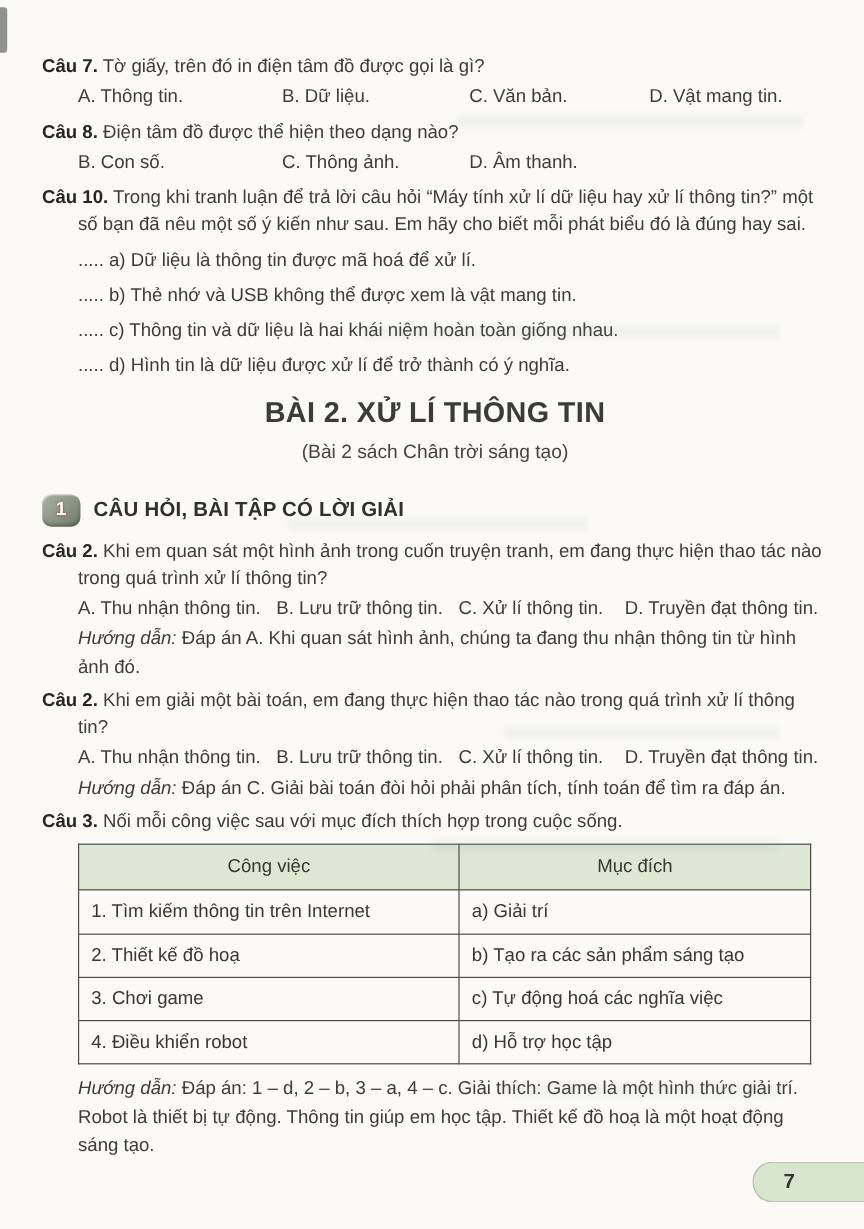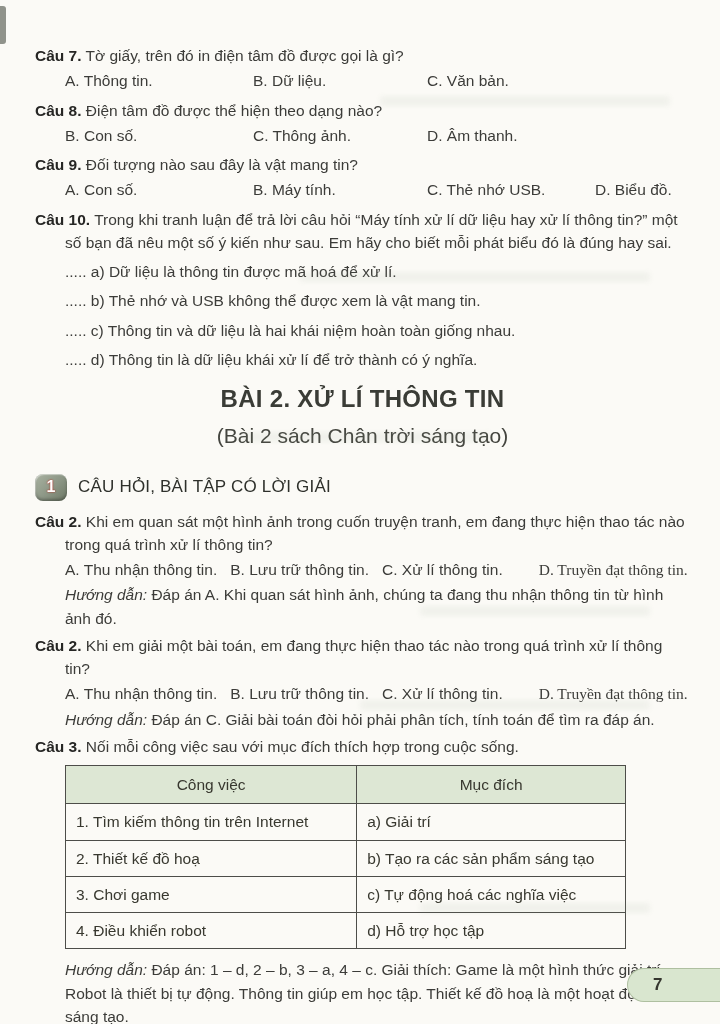--- a/index.html
+++ b/index.html
@@ -16,45 +16,44 @@
     font-size:15.5px;
     line-height:1.5;
     color:#3c3c39;
   }
   .qlabel { font-weight:bold; color:#262624;margin-top:24px; }
   .hang { padding-left:30px; text-indent:-30px; margin:2px 0; }
   .mc-opts {
     display:grid;
     grid-template-columns:170px 156px 150px 1fr;
     margin:1px 0 6px 30px;
-    gap:18px;
   }
   .ditem { margin:6px 0 0 30px; }
   .lesson-head { text-align:center; margin-top:10px; }
   .lesson-title { font-size:24px; font-weight:bold; color:#3a3c36; letter-spacing:.3px; margin:0; }
-  .lesson-subtitle { margin:3px 0 0; font-size:21px; color:#44453f; }
+  .lesson-subtitle { margin:3px 0 0; font-size:16px; color:#44453f; }
   .section-head { display:flex; align-items:center; gap:11px; margin:22px 0 9px; }
   .badge {
     width:32px; height:27px; flex:0 0 auto;
     border-radius:8px;
     background:linear-gradient(135deg,#aab3a2 0%,#8b9584 55%,#6d7865 100%);
     box-shadow:inset 0 -2px 3px rgba(0,0,0,.28), inset 1px 1px 1px rgba(255,255,255,.5);
     display:flex; align-items:center; justify-content:center;
     color:#ffffff; font-weight:bold; font-size:16px;
     text-shadow:0 0 2px #b23a2e, 0 0 1px #b23a2e;
   }
-  .section-title { font-weight:normal; font-size:17px; color:#2e302b; letter-spacing:.2px; }
+  .section-title { font-weight:bold; font-size:17px; color:#2e302b; letter-spacing:.2px; }
   .inline-opts { display:flex; gap:13px; margin:1px 0 2px 30px; white-space:nowrap; }
-  .inline-opts span:last-child { margin-left:23px;font-family:Liberation Serif, serif; }
+  .inline-opts span:last-child { margin-left:5px; }
   .guide { margin:2px 0 4px 30px; }
   .guide-label { font-style:italic; }
   .match-table {
     border-collapse:collapse;
     margin:7px 0 9px 30px;
-    width:561px;
+    width:611px;
     table-layout:fixed;
   }
   .match-table th, .match-table td {
     border:1px solid #4d4d49;
     padding:6px 10px;
     font-weight:normal;
     font-size:15.5px;
     color:#38382f;
   }
   .match-table th { background:#dde7d4; text-align:center; padding:7px 10px; }
@@ -86,48 +85,40 @@
   <div class="bleed" style="left:420px;top:606px;width:230px;"></div>
   <div class="bleed" style="left:360px;top:700px;width:290px;"></div>
   <div class="bleed" style="left:420px;top:903px;width:230px;"></div>
 
   <div>
     <p class="hang"><b class="qlabel">Câu 7.</b> <span>Tờ giấy, trên đó in điện tâm đồ được gọi là gì?</span></p>
     <div class="mc-opts">
       <span>A. Thông tin.</span>
       <span>B. Dữ liệu.</span>
       <span>C. Văn bản.</span>
+      <span>D. Vật mang tin.</span>
     </div>
   </div>
 
   <div>
     <p class="hang"><b class="qlabel">Câu 8.</b> <span>Điện tâm đồ được thể hiện theo dạng nào?</span></p>
     <div class="mc-opts">
       <span>B. Con số.</span>
       <span>C. Thông ảnh.</span>
       <span>D. Âm thanh.</span>
     </div>
   </div>
 
-  <div>
-    <p class="hang"><b class="qlabel">Câu 9.</b> <span>Đối tượng nào sau đây là vật mang tin?</span></p>
-    <div class="mc-opts">
-      <span>A. Con số.</span>
-      <span>B. Máy tính.</span>
-      <span>C. Thẻ nhớ USB.</span>
-      <span>D. Biểu đồ.</span>
-    </div>
-  </div>
 
   <div>
     <p class="hang"><b class="qlabel">Câu 10.</b> <span>Trong khi tranh luận để trả lời câu hỏi “Máy tính xử lí dữ liệu hay xử lí thông tin?” một số bạn đã nêu một số ý kiến như sau. Em hãy cho biết mỗi phát biểu đó là đúng hay sai.</span></p>
     <p class="ditem">..... a) Dữ liệu là thông tin được mã hoá để xử lí.</p>
     <p class="ditem">..... b) Thẻ nhớ và USB không thể được xem là vật mang tin.</p>
     <p class="ditem">..... c) Thông tin và dữ liệu là hai khái niệm hoàn toàn giống nhau.</p>
-    <p class="ditem">..... d) Thông tin là dữ liệu khái xử lí để trở thành có ý nghĩa.</p>
+    <p class="ditem">..... d) Hình tin là dữ liệu được xử lí để trở thành có ý nghĩa.</p>
   </div>
 
   <div class="lesson-head">
     <p class="lesson-title">BÀI 2. XỬ LÍ THÔNG TIN</p>
     <p class="lesson-subtitle">(Bài 2 sách Chân trời sáng tạo)</p>
   </div>
 
   <div class="section-head">
     <div class="badge">1</div>
     <div class="section-title">CÂU HỎI, BÀI TẬP CÓ LỜI GIẢI</div>

